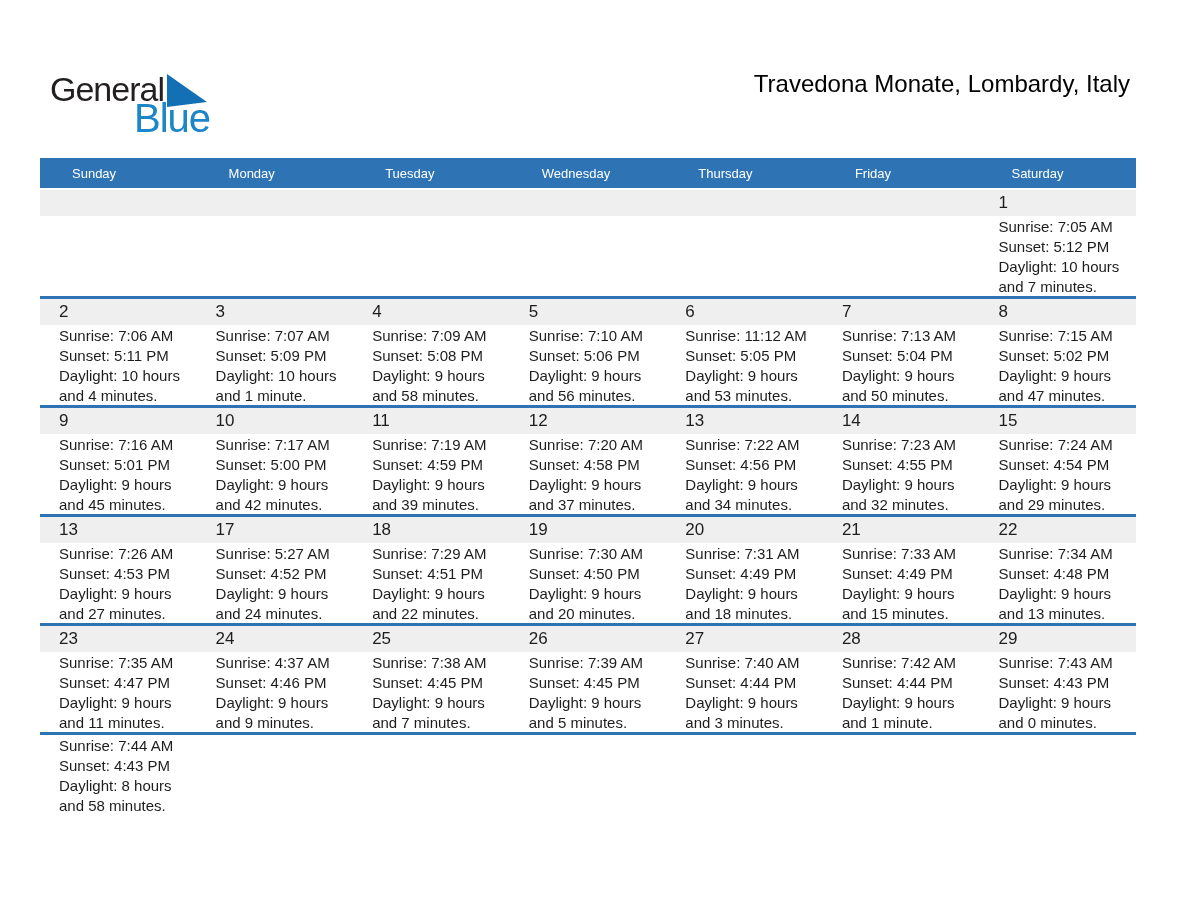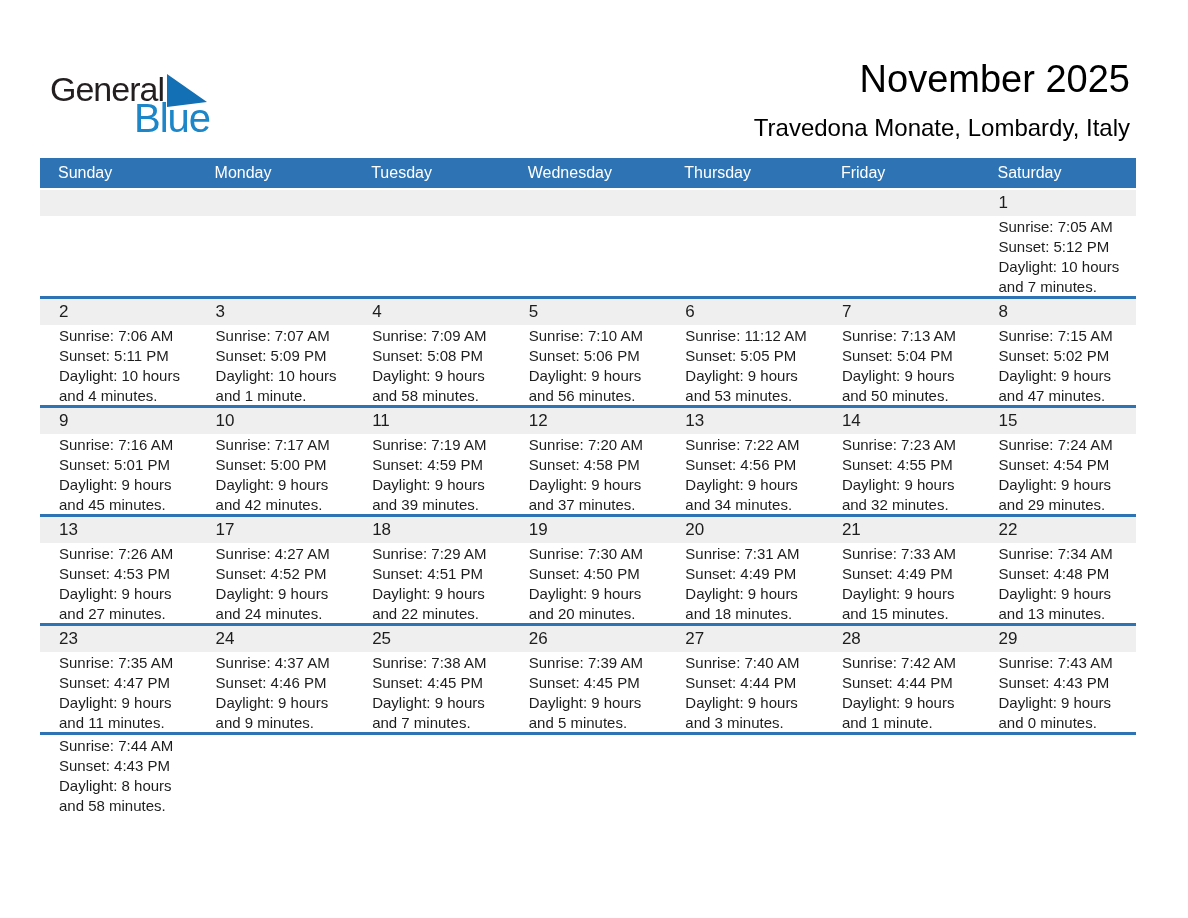--- a/index.html
+++ b/index.html
@@ -39,21 +39,21 @@
 
   
   .calendar { position: absolute; left: 40px; top: 158px; width: 1096px; }
   .weekday-row {
     display: flex; height: 30px; align-items: center;
     background: var(--header-bar, #2e74b5);
     margin-bottom: 2px;
   }
   .weekday-cell {
     flex: 1; color: var(--weekday-text, #fff);
-    font-size: 16px; padding-left: 18px; box-sizing: border-box;
+    font-size: 13px; padding-left: 32px; box-sizing: border-box;
     white-space: nowrap; overflow: hidden;
   }
   .week-row.ruled { border-bottom: 3px solid var(--row-divider, #2e74b5); }
   .day-strip {
     display: flex; height: 26px; align-items: center;
     background: var(--day-strip, #efefef);
   }
   .day-num {
     flex: 1; font-size: 17px; color: var(--body-text, #1d1d1d);
     padding-left: 19px; box-sizing: border-box;
@@ -72,21 +72,20 @@
 
 <div class="logo">
   <div class="logo-row">
     <span class="logo-general">General</span>
     <span class="logo-triangle"></span>
   </div>
   <div class="logo-blue">Blue</div>
 </div>
 
 <div class="titles">
-  <div class="month-title">November 2025</div>
   <div class="location-subtitle">Travedona Monate, Lombardy, Italy</div>
 </div>
 
 <div class="calendar">
   <div class="weekday-row">
     <div class="weekday-cell">Sunday</div>
     <div class="weekday-cell">Monday</div>
     <div class="weekday-cell">Tuesday</div>
     <div class="weekday-cell">Wednesday</div>
     <div class="weekday-cell">Thursday</div>
@@ -240,21 +239,21 @@
           <div class="day-num">22</div>
         </div>
         <div class="row-body">
           <div class="body-cell">
             <div class="cell-line">Sunrise: 7:26 AM</div>
             <div class="cell-line">Sunset: 4:53 PM</div>
             <div class="cell-line">Daylight: 9 hours</div>
             <div class="cell-line">and 27 minutes.</div>
           </div>
           <div class="body-cell">
-            <div class="cell-line">Sunrise: 4:27 AM</div>
+            <div class="cell-line">Sunrise: 5:27 AM</div>
             <div class="cell-line">Sunset: 4:52 PM</div>
             <div class="cell-line">Daylight: 9 hours</div>
             <div class="cell-line">and 24 minutes.</div>
           </div>
           <div class="body-cell">
             <div class="cell-line">Sunrise: 7:29 AM</div>
             <div class="cell-line">Sunset: 4:51 PM</div>
             <div class="cell-line">Daylight: 9 hours</div>
             <div class="cell-line">and 22 minutes.</div>
           </div>

